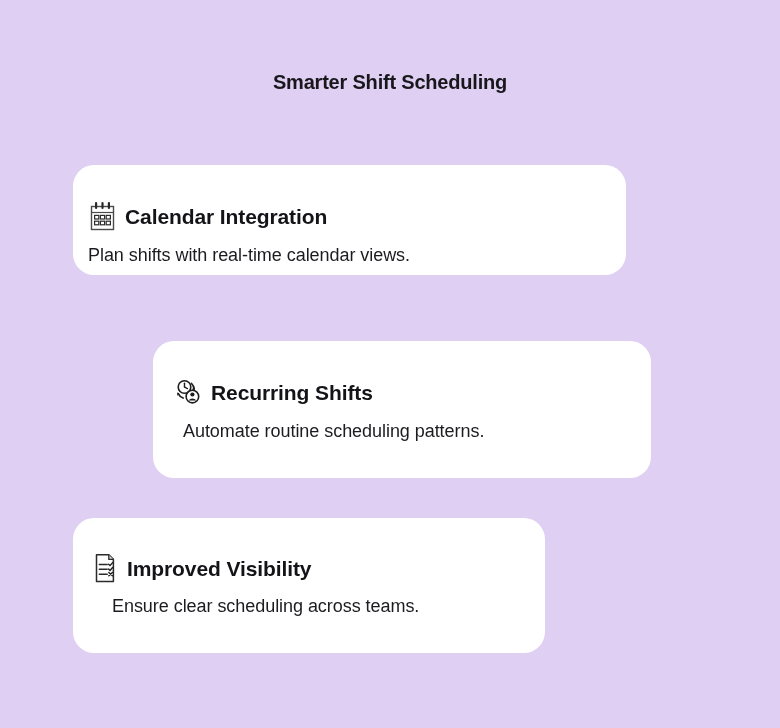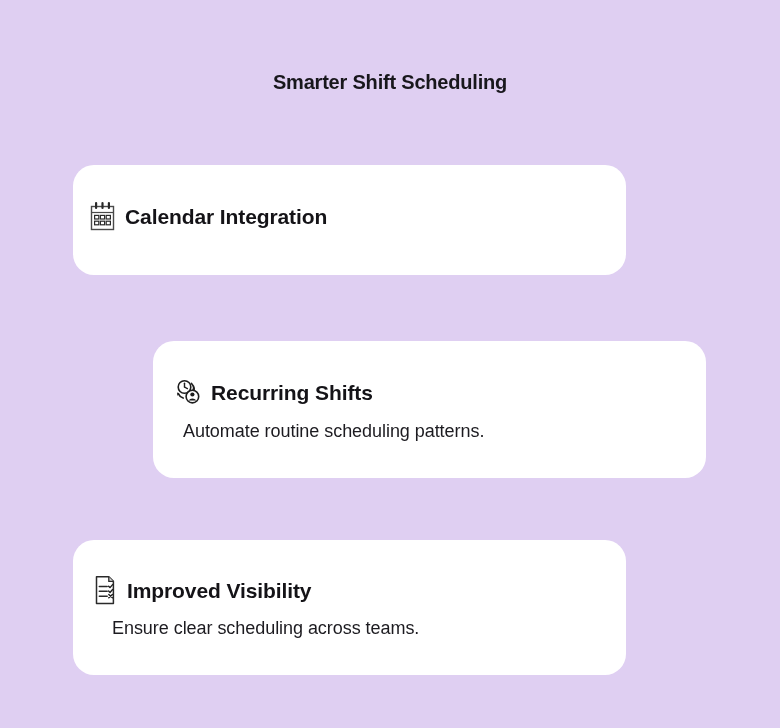--- a/index.html
+++ b/index.html
@@ -29,22 +29,22 @@
   }
 
   .card {
     position: absolute;
     background: #ffffff;
     border-radius: 21px;
     box-sizing: border-box;
   }
 
   #card-0 { left: 73px;  top: 165px; width: 553px; height: 110px; }
-  #card-1 { left: 153px; top: 341px; width: 553px; height: 137px; }
-  #card-2 { left: 73px;  top: 540px; width: 553px; height: 135px; }
+  #card-1 { left: 153px; top: 341px; width: 498px; height: 137px; }
+  #card-2 { left: 73px;  top: 518px; width: 472px; height: 135px; }
 
   .card-head {
     position: absolute;
     display: flex;
     align-items: center;
     gap: 9px;
   }
   #card-0 .card-head { left: 16px; top: 36px; }
   #card-1 .card-head { left: 22px; top: 36px; }
   #card-2 .card-head { left: 18px; top: 35px; }
@@ -96,20 +96,21 @@
         <rect x="5.6" y="14.4" width="4.2" height="3.6" fill="none" stroke="#2a2a2a" stroke-width="1.2"></rect>
         <rect x="11.4" y="14.4" width="4.2" height="3.6" fill="none" stroke="#2a2a2a" stroke-width="1.2"></rect>
         <rect x="17.2" y="14.4" width="4.2" height="3.6" fill="none" stroke="#2a2a2a" stroke-width="1.2"></rect>
         <rect x="5.6" y="20.2" width="4.2" height="3.6" fill="none" stroke="#2a2a2a" stroke-width="1.2"></rect>
         <rect x="11.4" y="20.2" width="4.2" height="3.6" fill="none" stroke="#2a2a2a" stroke-width="1.2"></rect>
         <rect x="17.2" y="20.2" width="4.2" height="3.6" fill="none" stroke="#2a2a2a" stroke-width="1.2"></rect>
       </svg>
     </span>
     <span class="card-title">Calendar Integration</span>
   </div>
+  <div class="card-desc">Plan shifts with real-time calendar views.</div>
 </div>
 
 <div class="card" id="card-1">
   <div class="card-head">
     <span class="card-icon">
       <svg width="27" height="31" viewBox="0 0 27 31" xmlns="http://www.w3.org/2000/svg">
         <circle cx="9.5" cy="10" r="6.3" fill="#ffffff" stroke="#1d1d1d" stroke-width="1.6"></circle>
         <line x1="9.5" y1="10" x2="9.5" y2="6.2" stroke="#1d1d1d" stroke-width="1.4" stroke-linecap="round"></line>
         <line x1="9.5" y1="10" x2="12.4" y2="11.6" stroke="#1d1d1d" stroke-width="1.4" stroke-linecap="round"></line>
         <path d="M16.4 6.4 A8.8 8.8 0 0 1 19.2 12.4" fill="none" stroke="#1d1d1d" stroke-width="1.6" stroke-linecap="round"></path>

